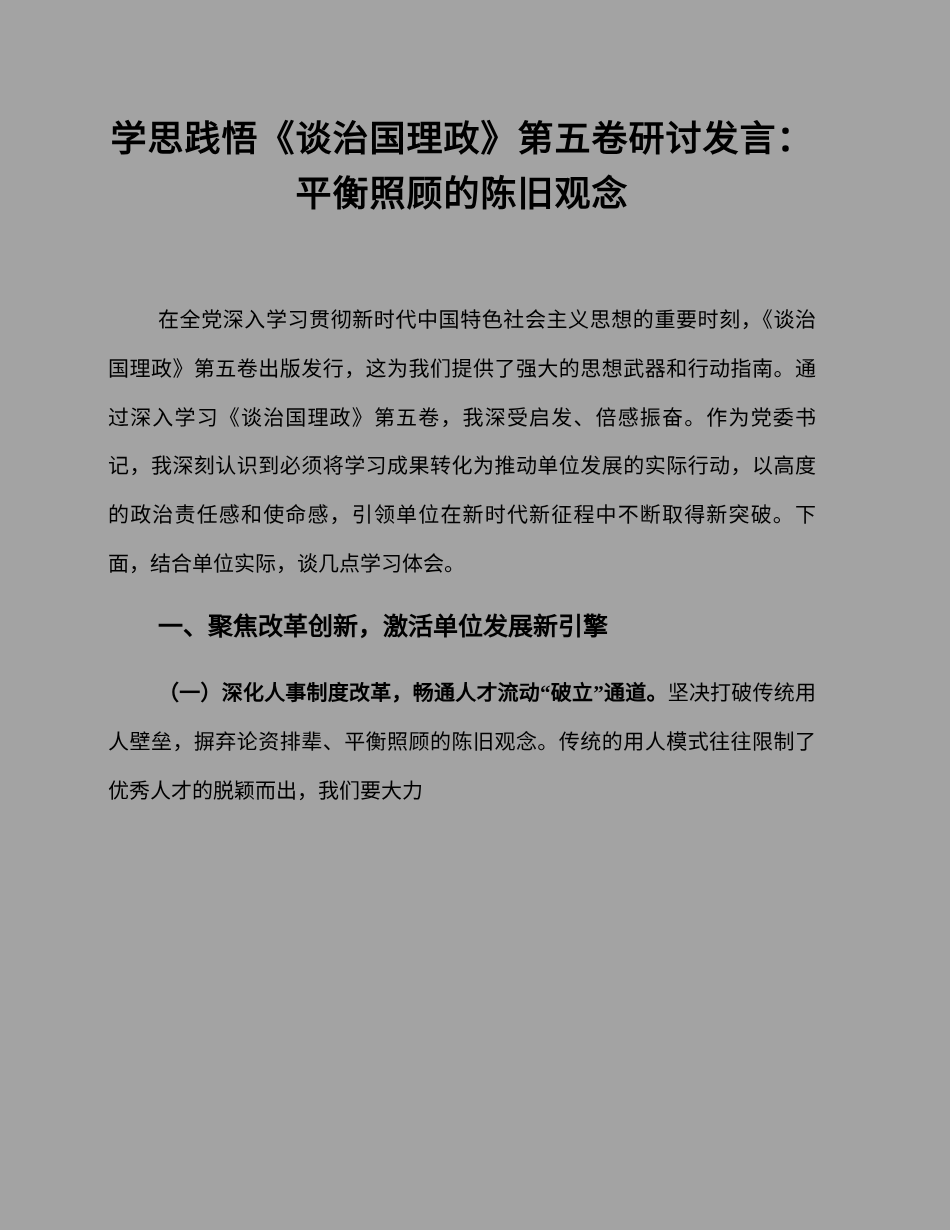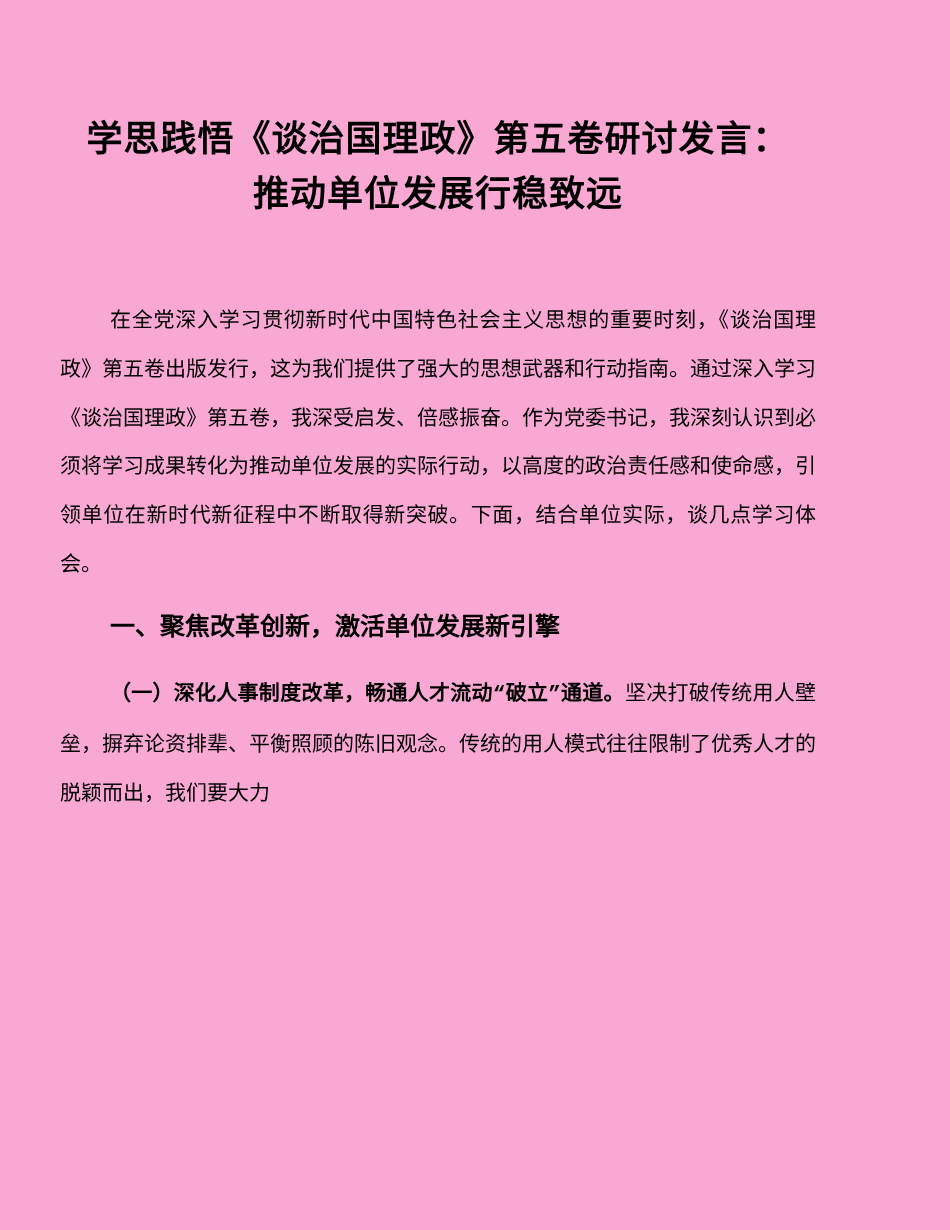--- a/index.html
+++ b/index.html
@@ -5,23 +5,23 @@
   html, body {
     margin: 0;
     padding: 0;
     background: #ffffff;
   }
   .page {
     position: relative;
     width: 950px;
     height: 1230px;
     margin: 0 auto;
-    background: #f9a8d4;
+    background: #a3a3a3;
     box-sizing: border-box;
-    padding: 112px 134px 0 60px;
+    padding: 112px 134px 0 108px;
     overflow: hidden;
     color: #000000;
   }
   .doc-title {
     margin: 0 0 74px 0;
     padding: 0;
     font-family: "Liberation Serif", "DejaVu Serif", serif;
     font-size: 36px;
     font-weight: 700;
     line-height: 55px;
@@ -51,32 +51,32 @@
     padding: 0;
     font-family: Liberation Mono, monospace;
     font-size: 25px;
     font-weight: 700;
     line-height: 48.75px;
     text-indent: 50px;
     text-align: justify;
     color: #000000;
   }
   .lead-bold {
-    font-family: Liberation Mono, monospace;
+    font-family: Liberation Serif, serif;
     font-weight: 700;
   }
 </style>
 </head>
 <body>
 
 <div class="page">
 
   <h1 class="doc-title">
     <span class="title-line">学思践悟《谈治国理政》第五卷研讨发言：</span>
-    <span class="title-line">推动单位发展行稳致远</span>
+    <span class="title-line">平衡照顾的陈旧观念</span>
   </h1>
 
   <p class="body indent">在全党深入学习贯彻新时代中国特色社会主义思想的重要时刻，《谈治国理政》第五卷出版发行，这为我们提供了强大的思想武器和行动指南。通过深入学习《谈治国理政》第五卷，我深受启发、倍感振奋。作为党委书记，我深刻认识到必须将学习成果转化为推动单位发展的实际行动，以高度的政治责任感和使命感，引领单位在新时代新征程中不断取得新突破。下面，结合单位实际，谈几点学习体会。</p>
 
   <h2 class="heading">一、聚焦改革创新，激活单位发展新引擎</h2>
 
 
   <p class="body indent"><span class="lead-bold">（一）深化人事制度改革，畅通人才流动“破立”通道。</span><span>坚决打破传统用人壁垒，摒弃论资排辈、平衡照顾的陈旧观念。传统的用人模式往往限制了优秀人才的脱颖而出，我们要大力</span></p>
 
 </div>

